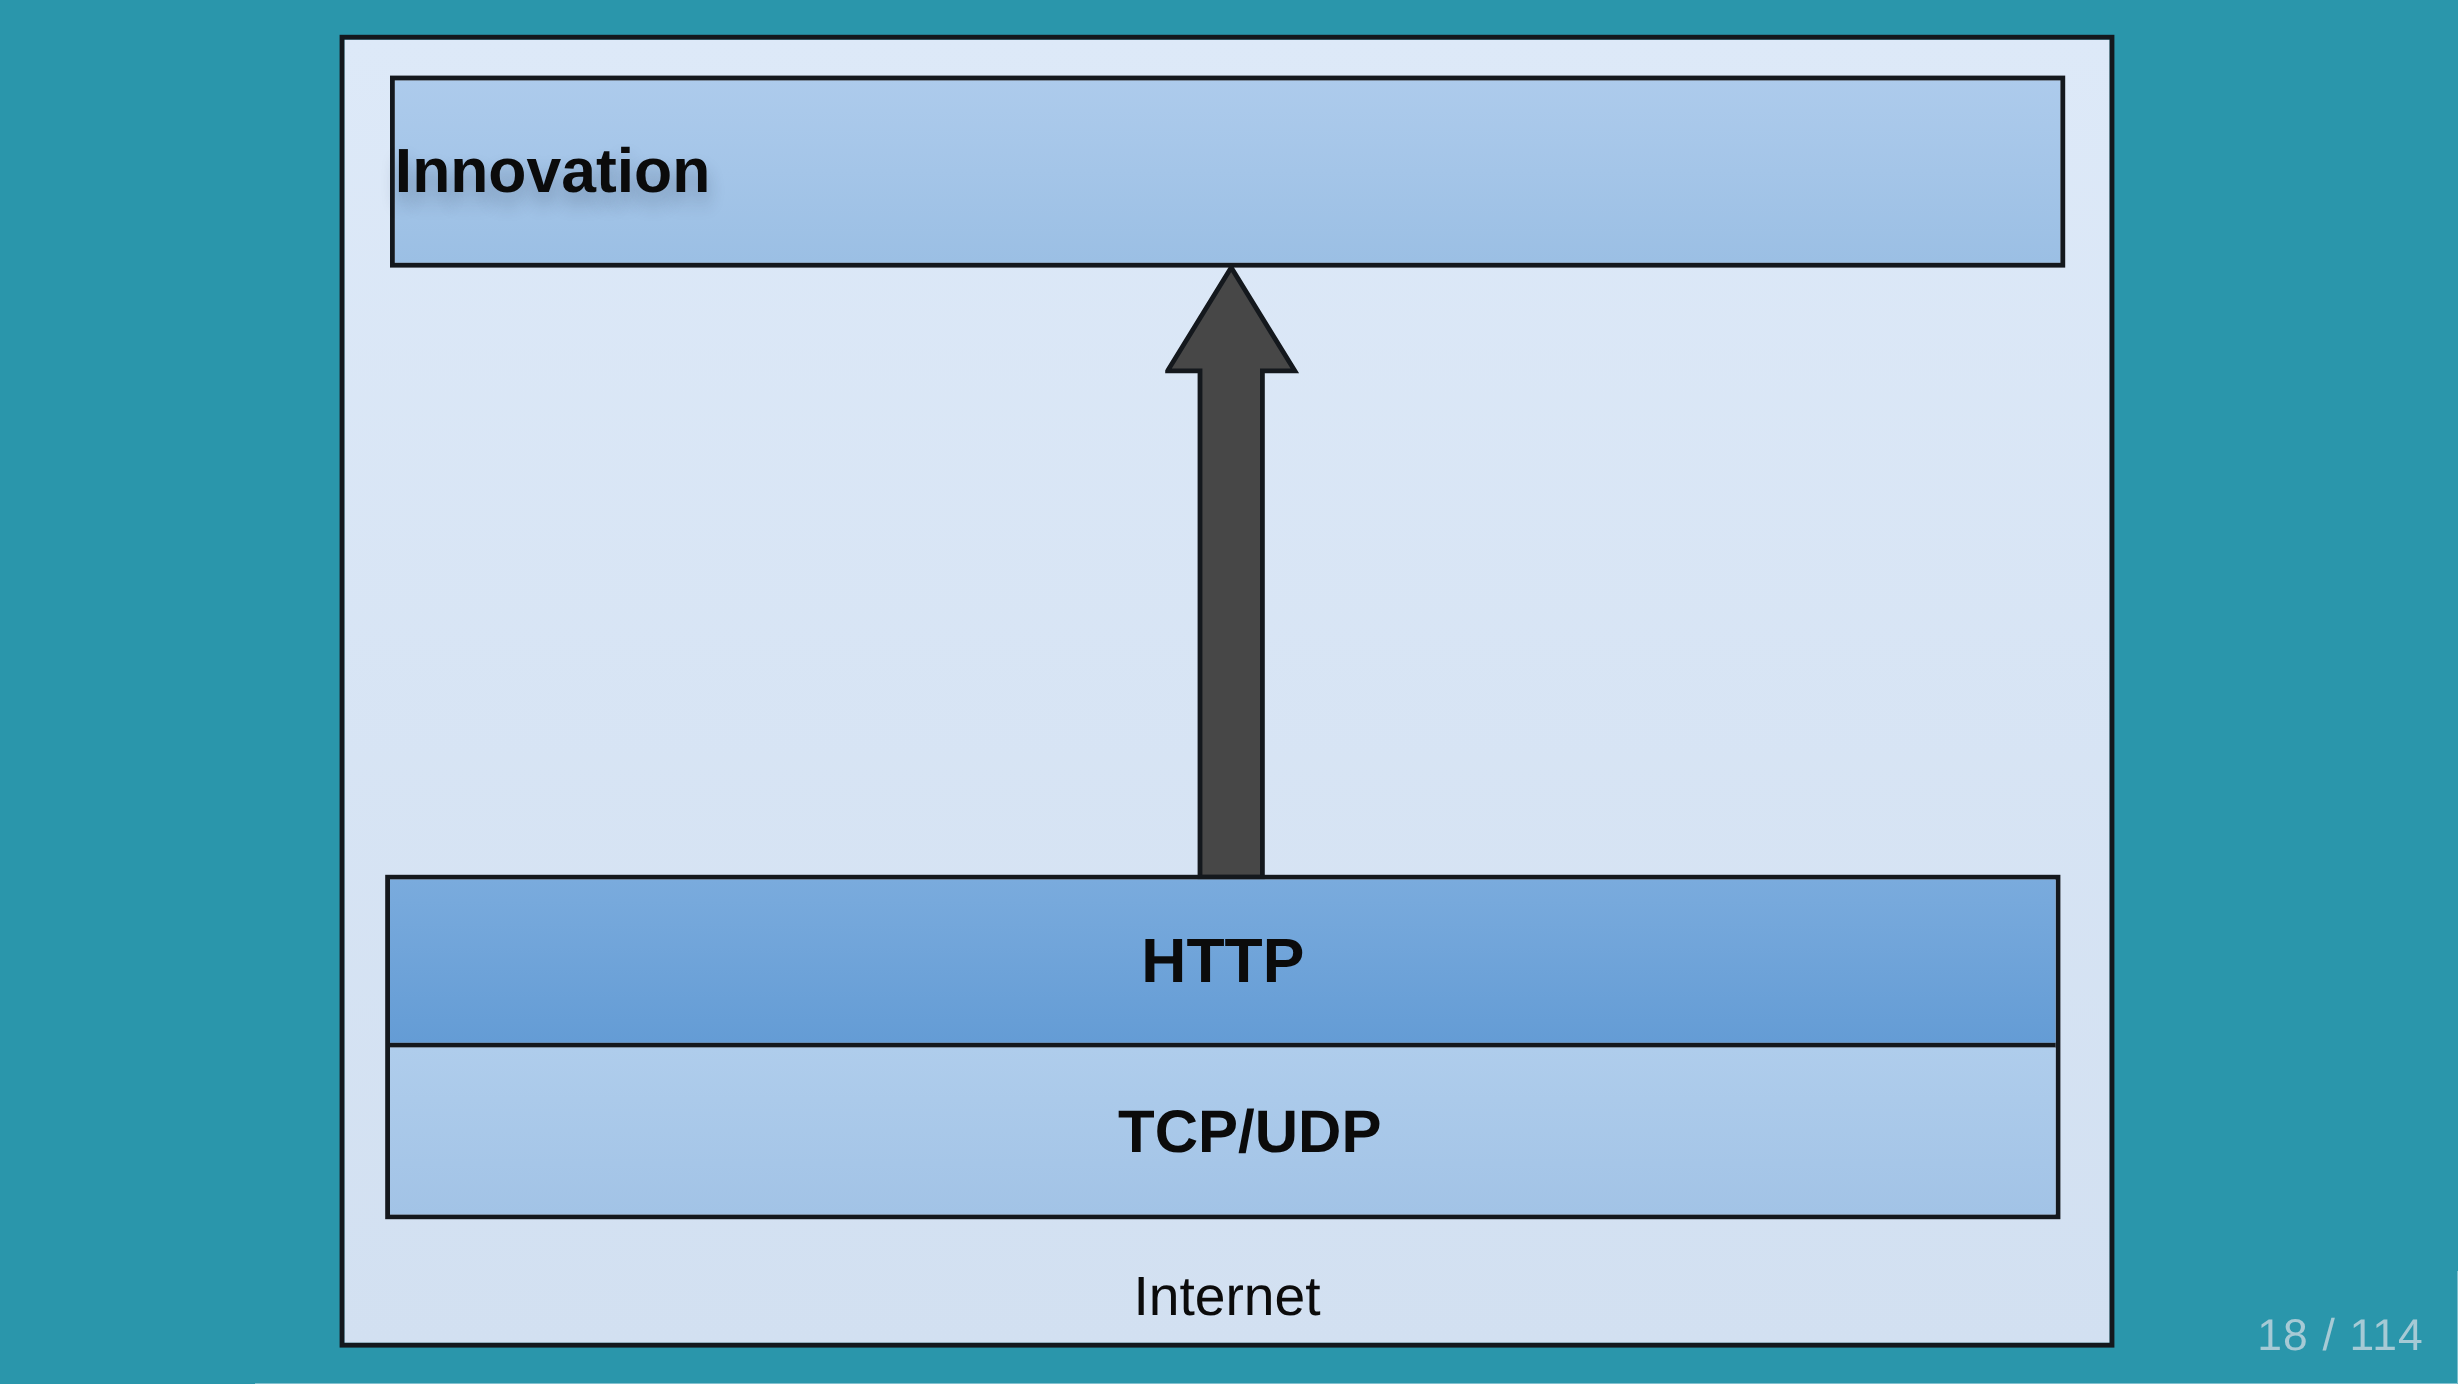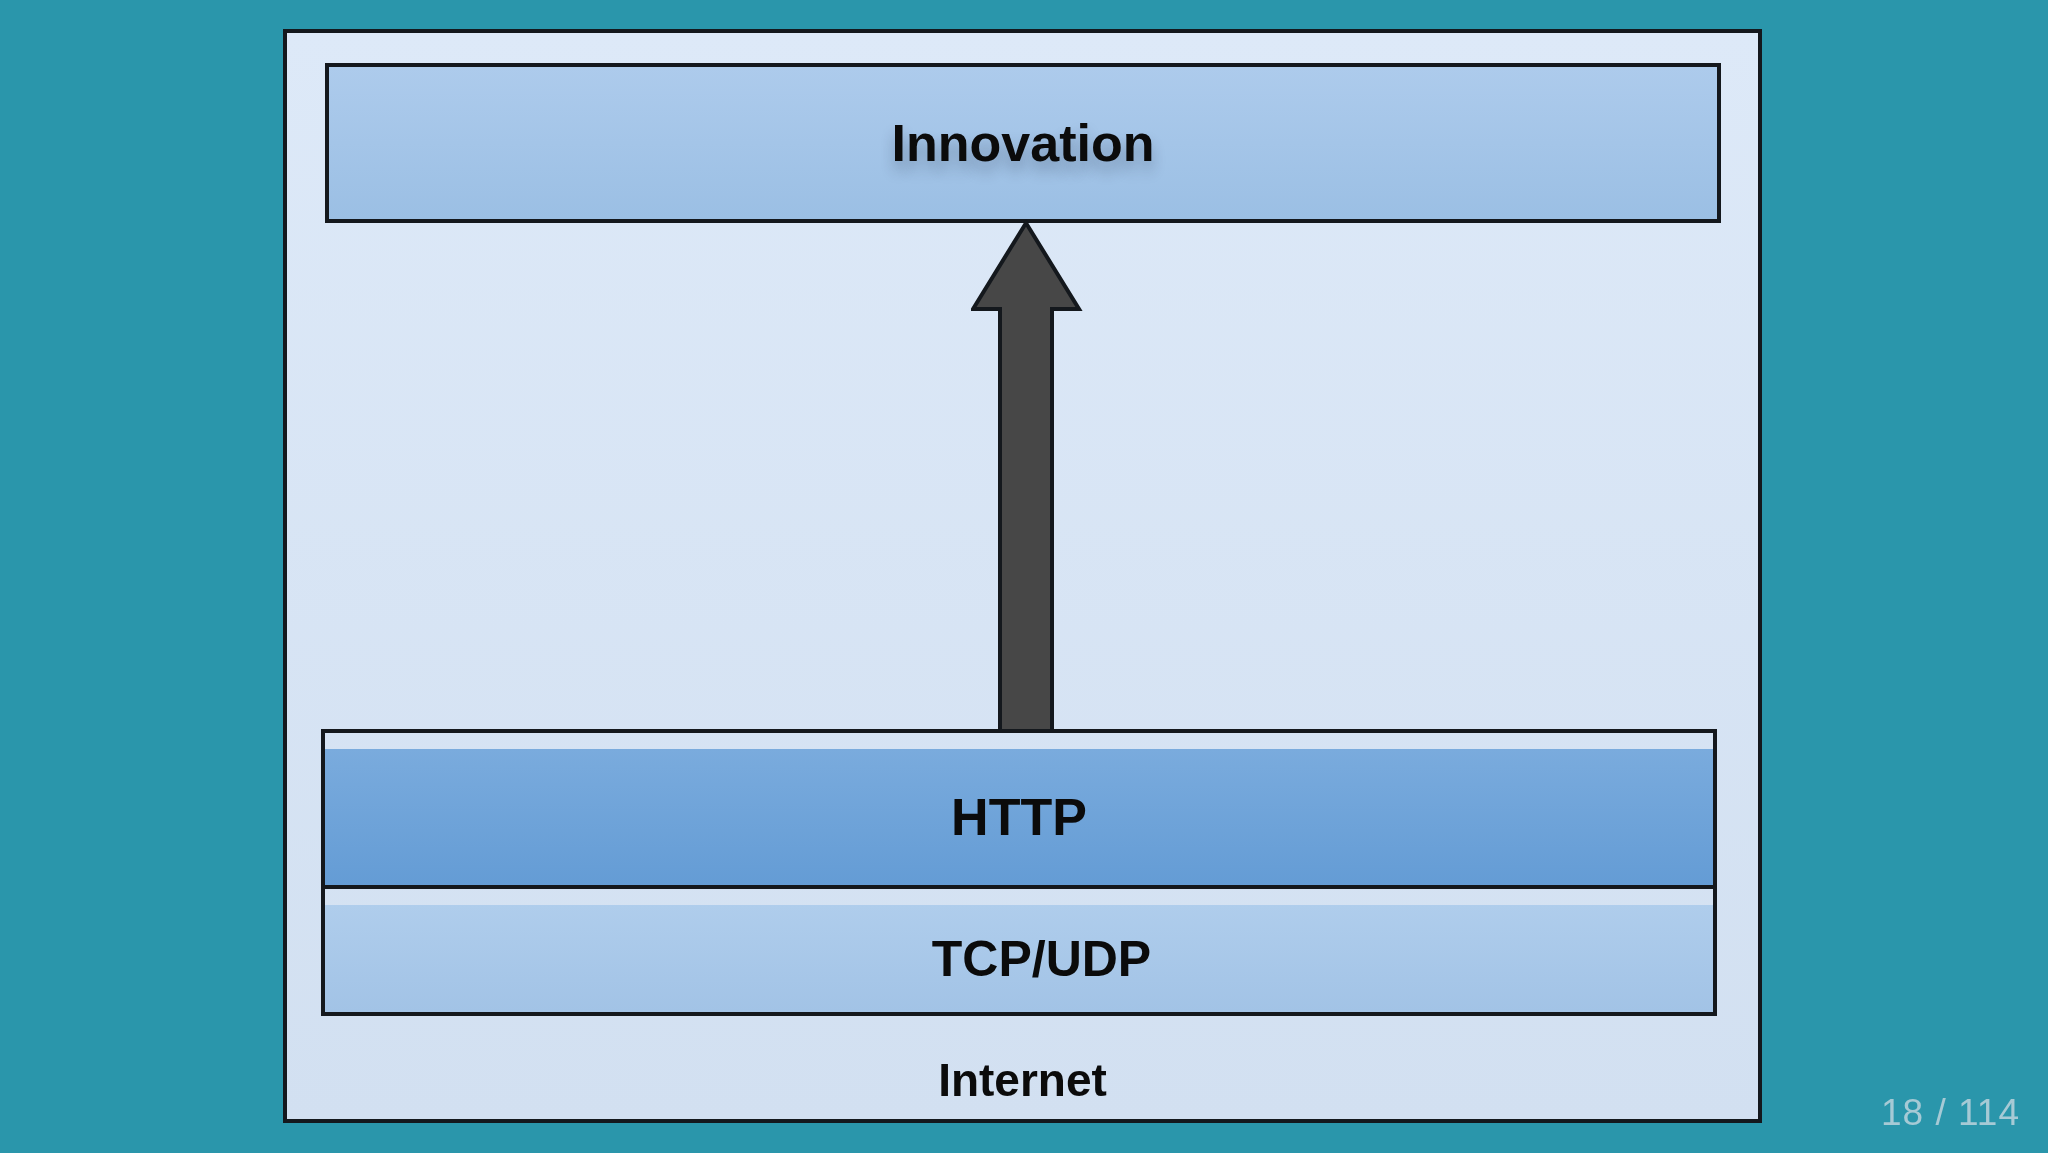--- a/index.html
+++ b/index.html
@@ -31,21 +31,21 @@
   .panel {
     position: absolute;
     left: 283px; top: 29px;
     width: 1479px; height: 1094px;
     background: linear-gradient(180deg, var(--panel-top) 0%, var(--panel-bottom) 100%);
     border: 4px solid var(--outline);
   }
   .layer-box {
     position: absolute;
     border: 4px solid var(--outline);
-    display: flex; align-items: center; justify-content: center;
+    display: flex; align-items: center; 
     color: var(--text);
     font-weight: bold;
   }
   .innovation-box {
     left: 325px; top: 63px;
     width: 1396px; height: 160px;
     background: linear-gradient(180deg, var(--innovation-top) 0%, var(--innovation-bottom) 100%);
     font-size: 52px;
     text-shadow: 0 10px 14px rgba(30,40,60,0.28);
   }
@@ -53,21 +53,20 @@
     position: absolute;
     left: 321px; top: 729px;
     width: 1396px; height: 287px;
     border: 4px solid var(--outline);
     display: flex; flex-direction: column;
   }
   .stack-row {
     display: flex; align-items: center; justify-content: center;
     color: var(--text);
     font-weight: bold;
-    margin-top: 16px;
   }
   .http-row {
     flex: 0 0 140px;
     border-bottom: 4px solid var(--outline);
     background: linear-gradient(180deg, var(--http-top) 0%, var(--http-bottom) 100%);
     font-size: 52px;
   }
   .tcp-row {
     flex: 1 1 auto;
     background: linear-gradient(180deg, var(--tcp-top) 0%, var(--tcp-bottom) 100%);
@@ -84,21 +83,21 @@
     stroke: var(--outline);
     stroke-width: 4;
     stroke-linejoin: miter;
   }
   .internet-caption {
     position: absolute;
     left: 283px; top: 1048px;
     width: 1479px; height: 64px;
     display: flex; align-items: center; justify-content: center;
     color: var(--text);
-    font-weight: bold;
+    font-weight: normal;
     font-size: 46px;
   }
   .page-number {
     position: absolute;
     right: 28px; top: 1092px;
     font-size: 37px;
     font-weight: normal;
     color: var(--page-number-color);
     letter-spacing: 1px;
   }

